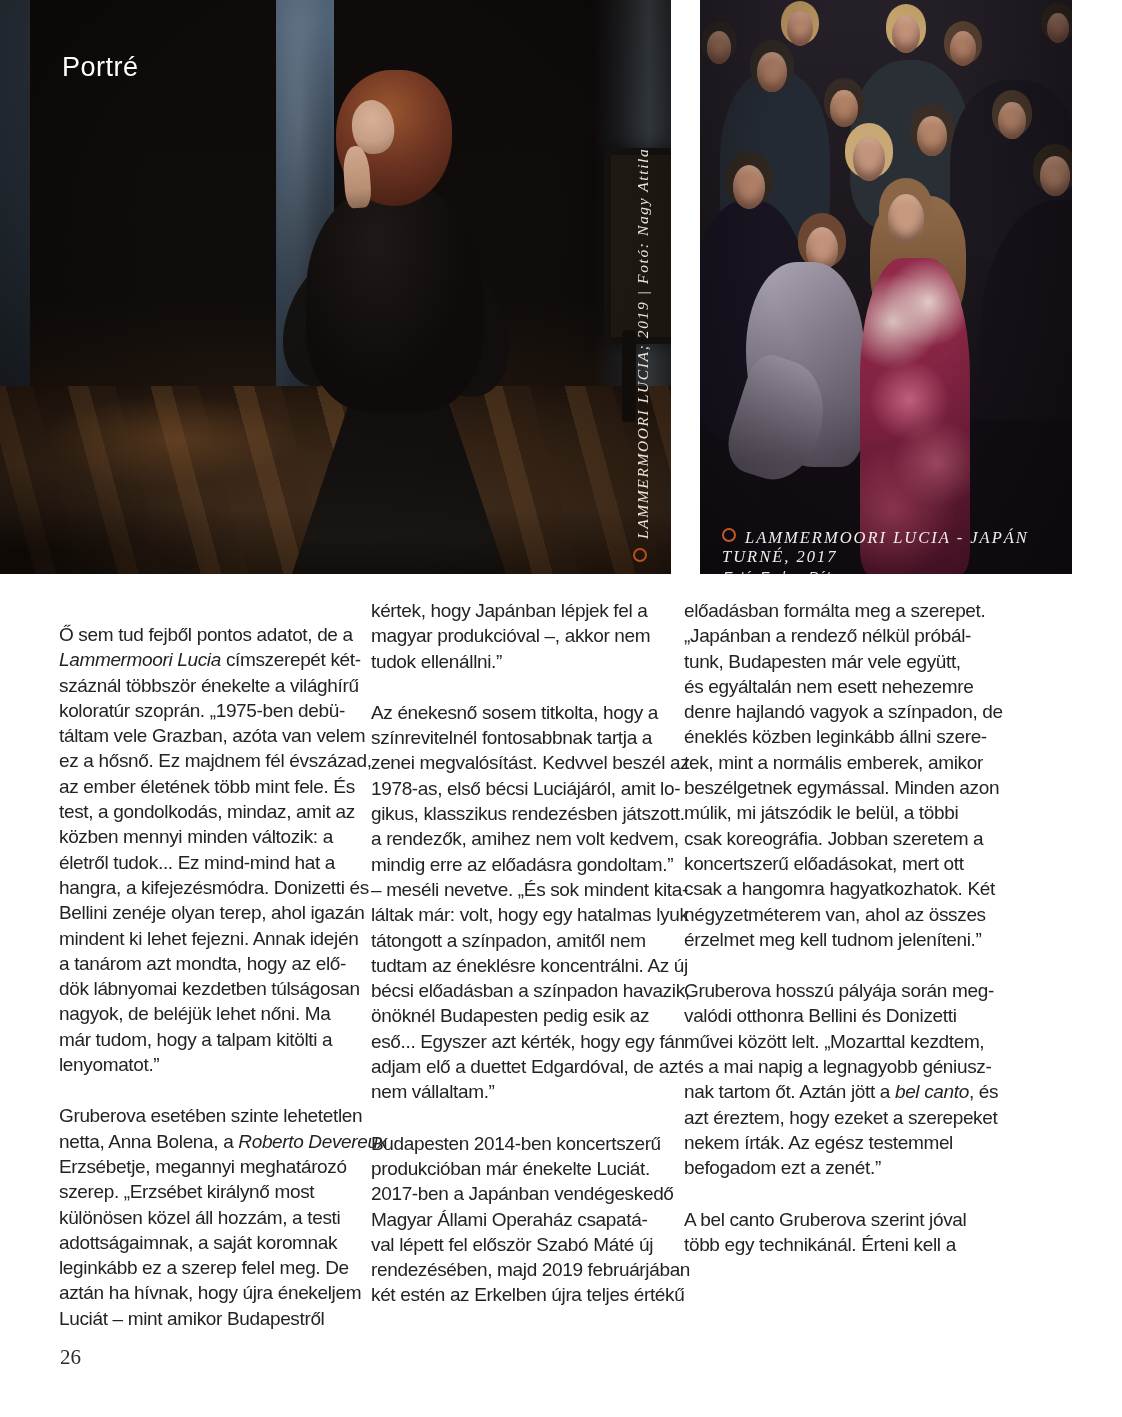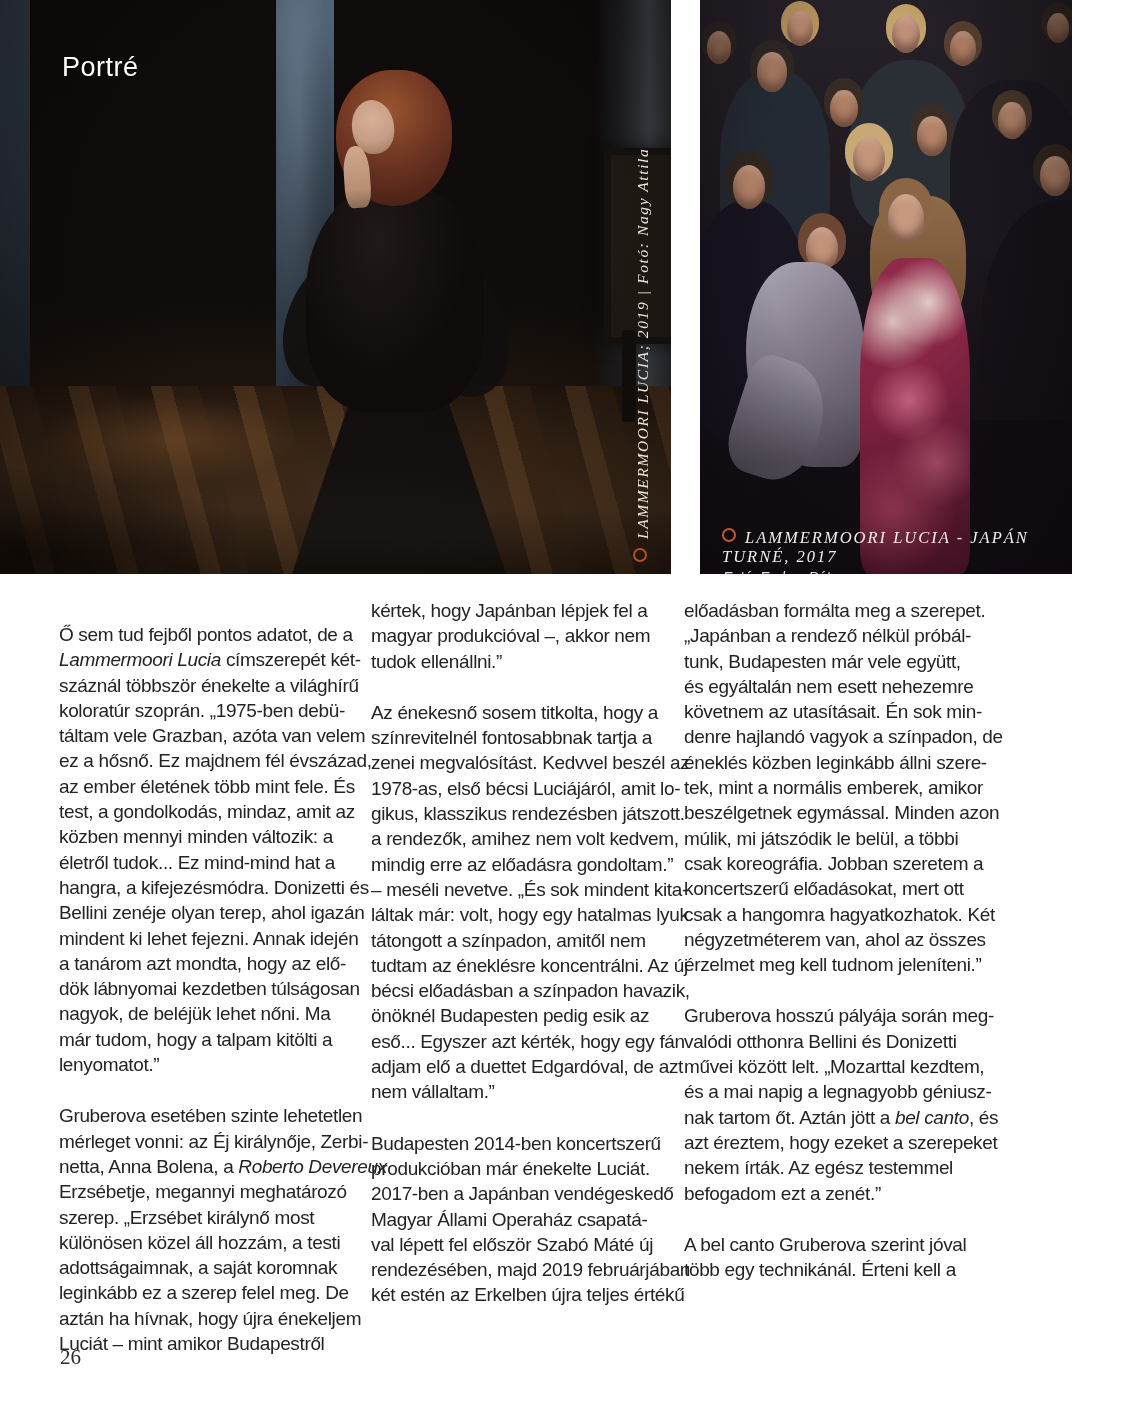--- a/index.html
+++ b/index.html
@@ -171,21 +171,20 @@
         <div class="tline">Bellini zenéje olyan terep, ahol igazán</div>
         <div class="tline">mindent ki lehet fejezni. Annak idején</div>
         <div class="tline">a tanárom azt mondta, hogy az elő-</div>
         <div class="tline">dök lábnyomai kezdetben túlságosan</div>
         <div class="tline">nagyok, de beléjük lehet nőni. Ma</div>
         <div class="tline">már tudom, hogy a talpam kitölti a</div>
         <div class="tline">lenyomatot.”</div>
       </div>
       <div class="para">
         <div class="tline">Gruberova esetében szinte lehetetlen</div>
-        <div class="tline">mérleget vonni: az Éj királynője, Zerbi-</div>
         <div class="tline">netta, Anna Bolena, a <i>Roberto Devereux</i></div>
         <div class="tline">Erzsébetje, megannyi meghatározó</div>
         <div class="tline">szerep. „Erzsébet királynő most</div>
         <div class="tline">különösen közel áll hozzám, a testi</div>
         <div class="tline">adottságaimnak, a saját koromnak</div>
         <div class="tline">leginkább ez a szerep felel meg. De</div>
         <div class="tline">aztán ha hívnak, hogy újra énekeljem</div>
         <div class="tline">Luciát – mint amikor Budapestről</div>
       </div>
     </div>
@@ -222,21 +221,20 @@
         <div class="tline">rendezésében, majd 2019 februárjában</div>
         <div class="tline">két estén az Erkelben újra teljes értékű</div>
       </div>
     </div>
   <div class="col" id="col3">
       <div class="para">
         <div class="tline">előadásban formálta meg a szerepet.</div>
         <div class="tline">„Japánban a rendező nélkül próbál-</div>
         <div class="tline">tunk, Budapesten már vele együtt,</div>
         <div class="tline">és egyáltalán nem esett nehezemre</div>
-        <div class="tline">követnem az utasításait. Én sok min-</div>
         <div class="tline">denre hajlandó vagyok a színpadon, de</div>
         <div class="tline">éneklés közben leginkább állni szere-</div>
         <div class="tline">tek, mint a normális emberek, amikor</div>
         <div class="tline">beszélgetnek egymással. Minden azon</div>
         <div class="tline">múlik, mi játszódik le belül, a többi</div>
         <div class="tline">csak koreográfia. Jobban szeretem a</div>
         <div class="tline">koncertszerű előadásokat, mert ott</div>
         <div class="tline">csak a hangomra hagyatkozhatok. Két</div>
         <div class="tline">négyzetméterem van, ahol az összes</div>
         <div class="tline">érzelmet meg kell tudnom jeleníteni.”</div>

